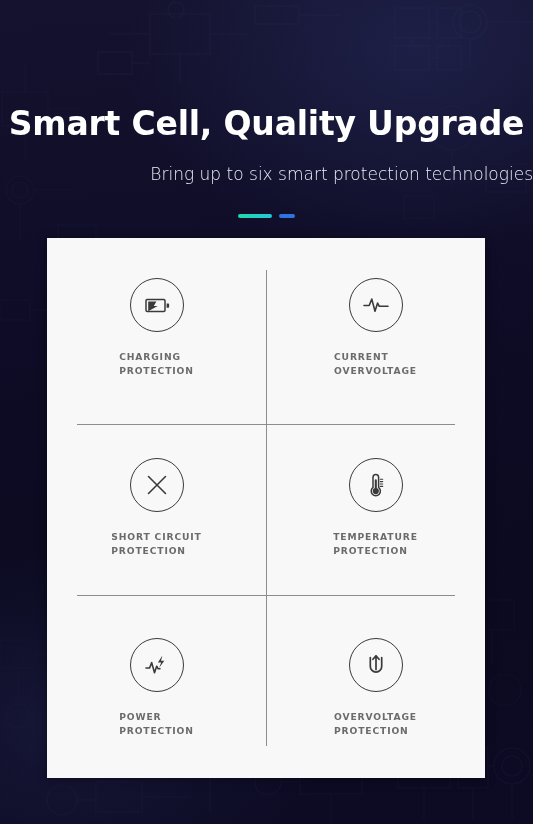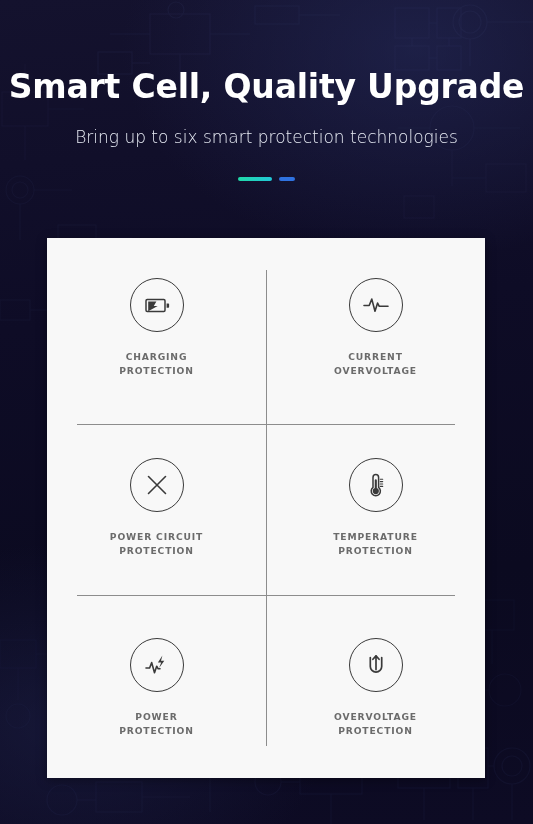--- a/index.html
+++ b/index.html
@@ -30,36 +30,37 @@
     position: absolute;
     inset: 0;
     opacity: 0.5;
     pointer-events: none;
   }
 
   .hero {
     position: relative;
     z-index: 3;
     text-align: center;
-    padding-top: 68px;
+    padding-top: 105px;
   }
   .hero-title {
     margin: 0;
     color: #ffffff;
     font-size: 33px;
     font-weight: 700;
     letter-spacing: -0.2px;
     line-height: 1.18;
   }
   .hero-sub {
     margin: 20px 0 0 0;
     color: #e8ecf5;
     font-size: 17px;
     font-weight: 300;
     line-height: 1.2;
+    text-align: right;
   }
 
   .dashes {
     position: relative;
     z-index: 3;
     margin-top: 30px;
     display: flex;
     justify-content: center;
     align-items: center;
     gap: 7px;
@@ -116,21 +117,20 @@
   }
   .icon-circle svg { display: block; }
 
   .cell-label {
     margin-top: 18px;
     color: #6b6b6b;
     font-size: 9.2px;
     font-weight: 600;
     letter-spacing: 0.85px;
     line-height: 1.5;
-    text-align: center;
     white-space: pre-line;
   }
 
   
   .v-divider {
     position: absolute;
     left: 219px;
     top: 32px;
     width: 1px;
     height: 476px;
@@ -254,21 +254,21 @@
         <span class="cell-label">CURRENT
 OVERVOLTAGE</span>
       </div>
 
       <div class="cell">
         <span class="icon-circle">
           <svg width="32" height="32" viewBox="0 0 32 32" fill="none" stroke="#3a3a3a" stroke-width="1.6" stroke-linecap="round">
             <path d="M7.5 7.5 L24.5 24.5 M24.5 7.5 L7.5 24.5"></path>
           </svg>
         </span>
-        <span class="cell-label">POWER CIRCUIT
+        <span class="cell-label">SHORT CIRCUIT
 PROTECTION</span>
       </div>
 
       <div class="cell">
         <span class="icon-circle">
           <svg width="32" height="32" viewBox="0 0 32 32" fill="none" stroke="#3a3a3a" stroke-width="1.5" stroke-linecap="round" stroke-linejoin="round">
             <path d="M18.6 18.4 V8.4 a2.8 2.8 0 0 0 -5.6 0 V18.4 a4.6 4.6 0 1 0 5.6 0 Z"></path>
             <circle cx="15.8" cy="22.1" r="3.1" fill="#3a3a3a" stroke="none"></circle>
             <path d="M15.8 19.6 V11.4" stroke-width="2.1"></path>
             <path d="M20.3 10.2 h2.4 M20.3 12.6 h2.4 M20.3 15 h2.4 M20.3 17.4 h2.4" stroke-width="1.1"></path>

